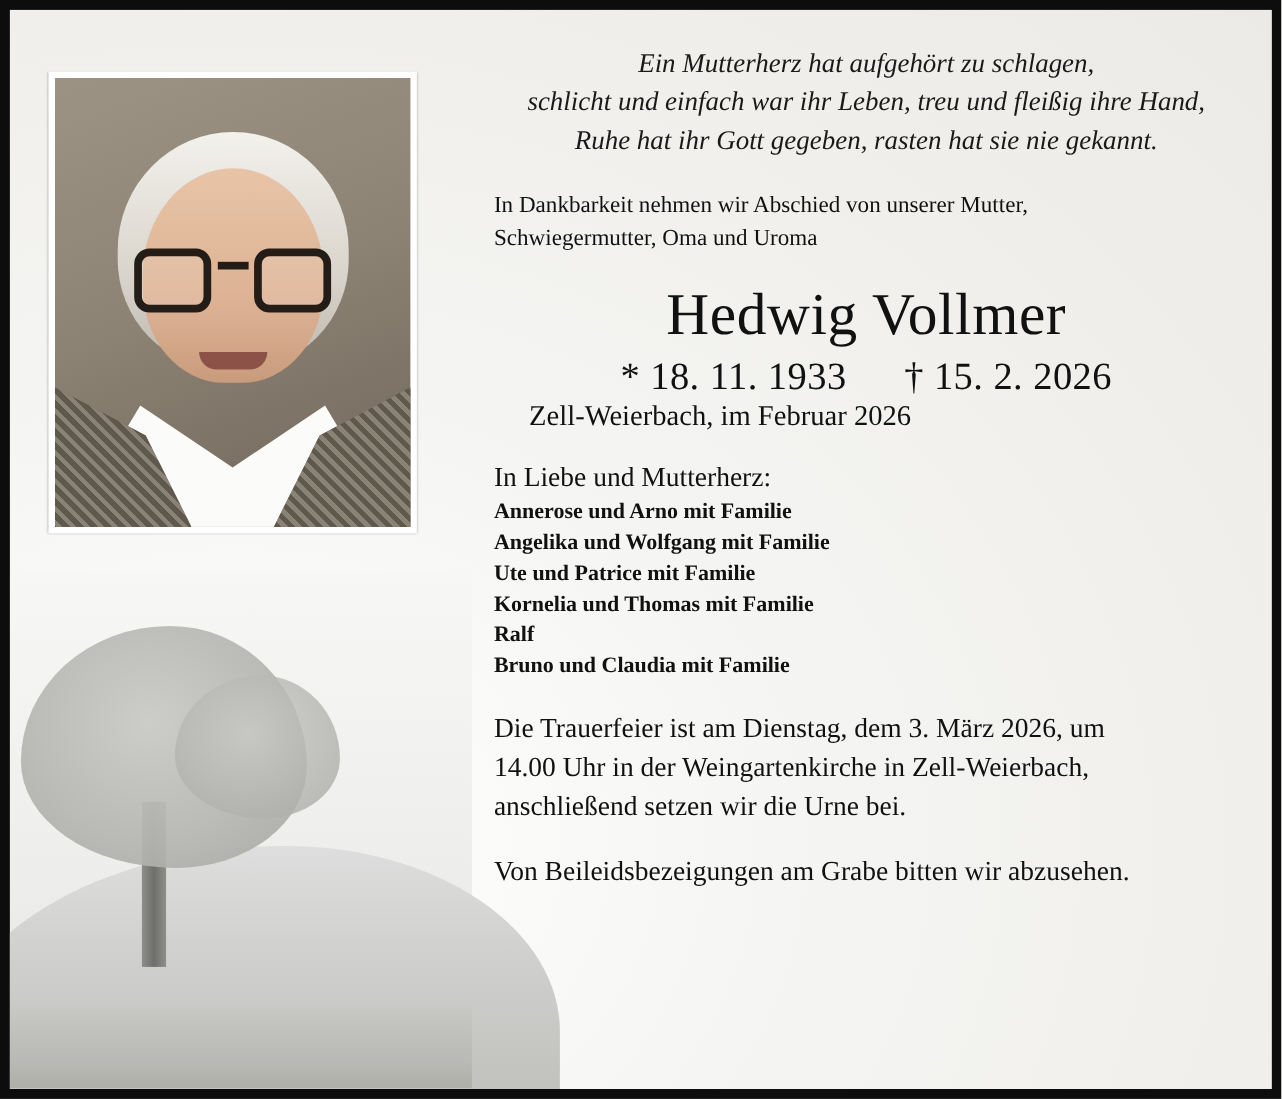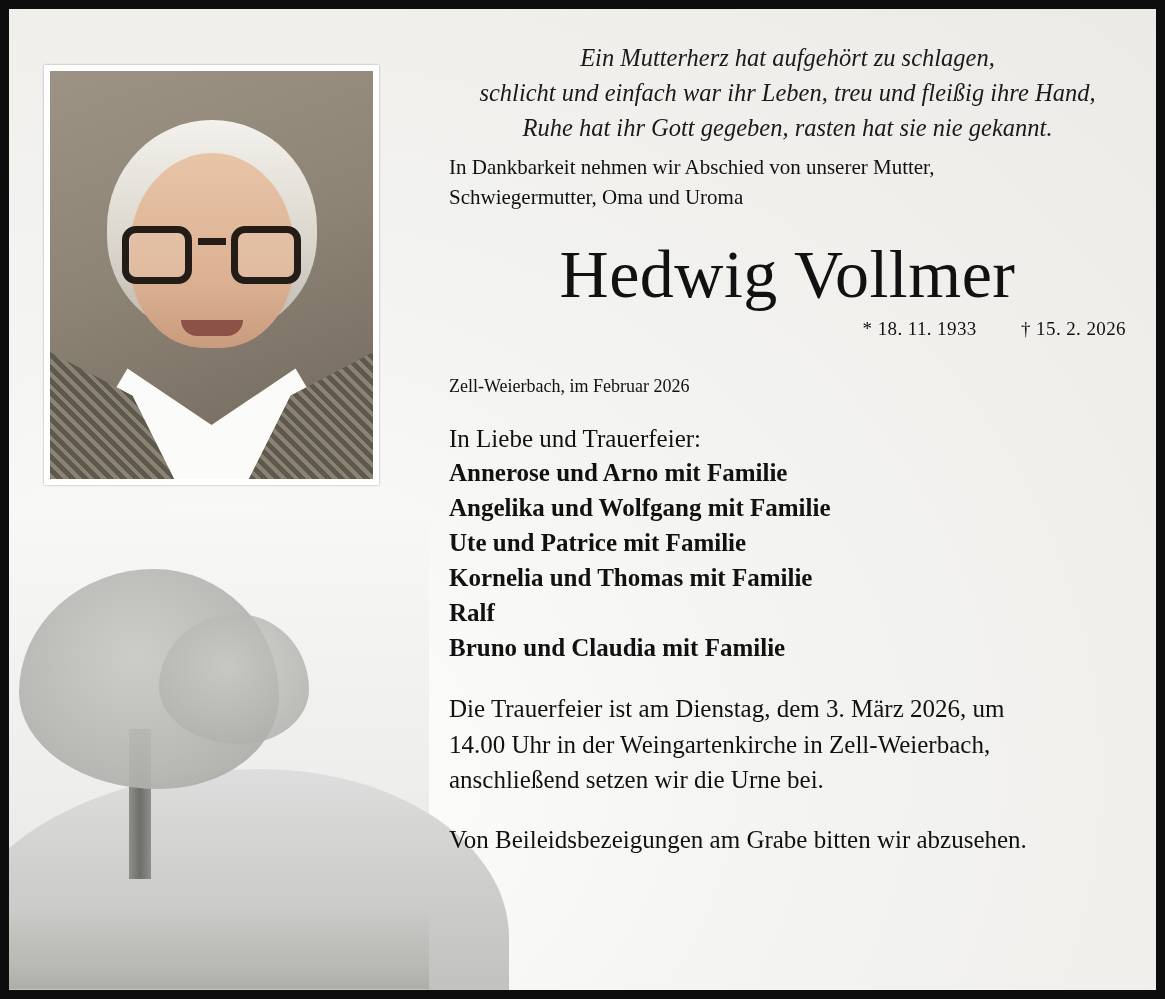--- a/index.html
+++ b/index.html
@@ -179,58 +179,58 @@
     top: 0;
     right: 0;
     padding: 32px 30px 0 20px;
   }
   .verse {
     text-align: center;
     font-style: italic;
     font-size: 24.5px;
     line-height: 1.42;
     color: #1a1a1a;
-    margin-bottom: 8px;
+    margin-bottom: 27px;
     padding: 0 6px;
   }
   .verse div { white-space: nowrap; }
   .intro {
     font-size: 21px;
     line-height: 1.42;
     margin-bottom: 26px;
   }
   .name {
     text-align: center;
-    font-size: 68px;
+    font-size: 54px;
     letter-spacing: 0.5px;
     line-height: 1.05;
     margin: 6px 0 8px;
   }
   .maiden {
     text-align: center;
     font-size: 26px;
     margin-bottom: 16px;
   }
   .dates {
-    text-align: right;
-    font-size: 19px;
+    text-align: center;
+    font-size: 35px;
     letter-spacing: .4px;
-    margin-bottom: 36px;
   }
   .dates .sep { display: inline-block; width: 34px; }
   .place {
-    font-size: 18px;
+    font-size: 26px;
     margin-bottom: 28px;
+    margin-left: 32px;
   }
   .survivors-head {
     font-size: 25px;
     margin-bottom: 2px;
   }
   .survivor {
-    font-size: 25px;
+    font-size: 20px;
     font-weight: bold;
     line-height: 1.40;
   }
   .ceremony {
     font-size: 25px;
     line-height: 1.42;
     text-align: justify;
     margin-top: 26px;
   }
   .closing {
@@ -288,21 +288,21 @@
     <div class="name">Hedwig Vollmer</div>
 
     <div class="dates">
       <span>* 18. 11. 1933</span>
       <span class="sep"></span>
       <span>† 15. 2. 2026</span>
     </div>
 
     <div class="place">Zell-Weierbach, im Februar 2026</div>
 
-    <div class="survivors-head">In Liebe und Trauerfeier:</div>
+    <div class="survivors-head">In Liebe und Mutterherz:</div>
     <div class="survivors">
       <div class="survivor">Annerose und Arno mit Familie</div>
       <div class="survivor">Angelika und Wolfgang mit Familie</div>
       <div class="survivor">Ute und Patrice mit Familie</div>
       <div class="survivor">Kornelia und Thomas mit Familie</div>
       <div class="survivor">Ralf</div>
       <div class="survivor">Bruno und Claudia mit Familie</div>
     </div>
 
     <div class="ceremony">

